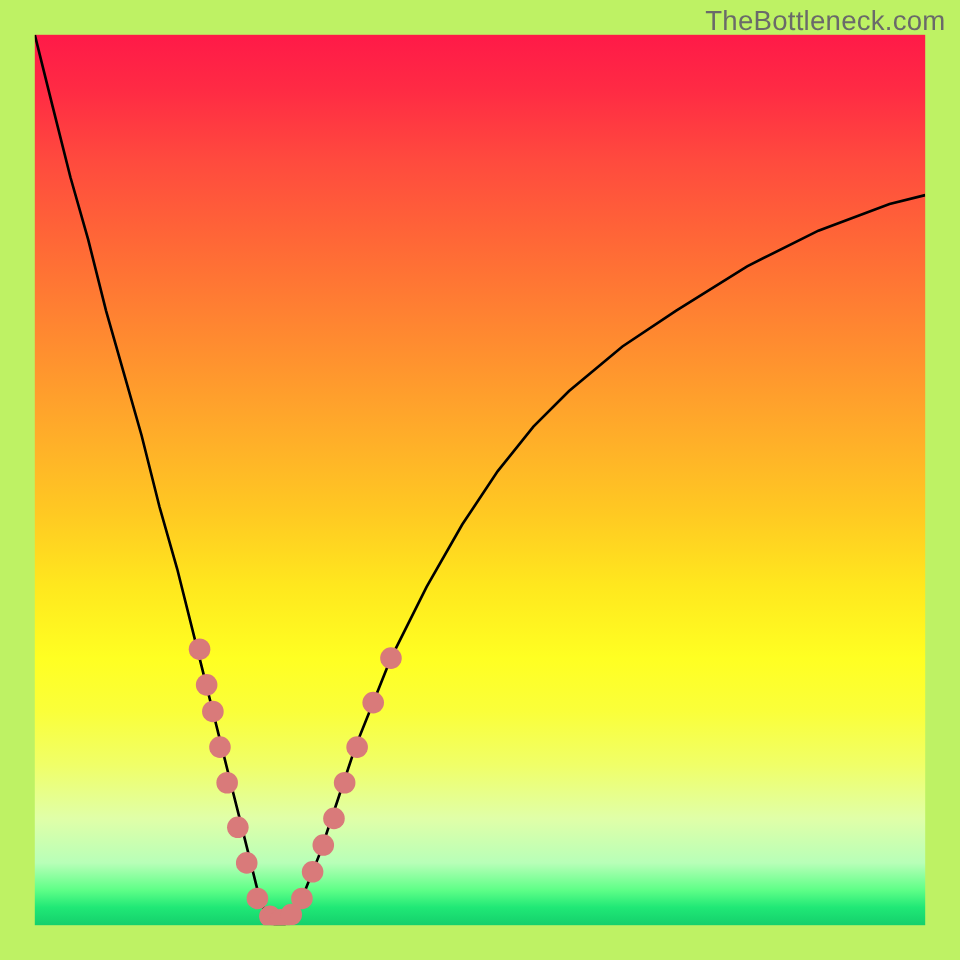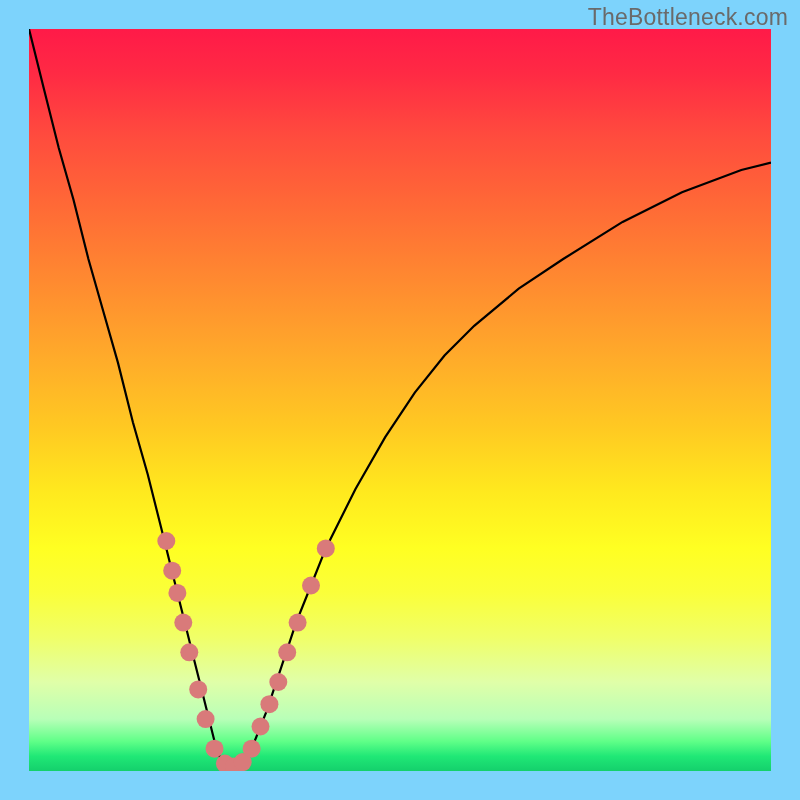--- a/index.html
+++ b/index.html
@@ -10,21 +10,21 @@
     background: #000;
     overflow: hidden;
     font-family: Arial, Helvetica, sans-serif;
   }
   .frame {
     position: absolute;
     top: 0;
     left: 0;
     width: 800px;
     height: 800px;
-    background: #7dd3fc;
+    background: #bef264;
   }
   .plot-area {
     position: absolute;
     top: 29px;
     left: 29px;
     width: 742px;
     height: 742px;
     background: linear-gradient(to bottom,
       #ff1a48 0%,
       #ff2a44 6%,

